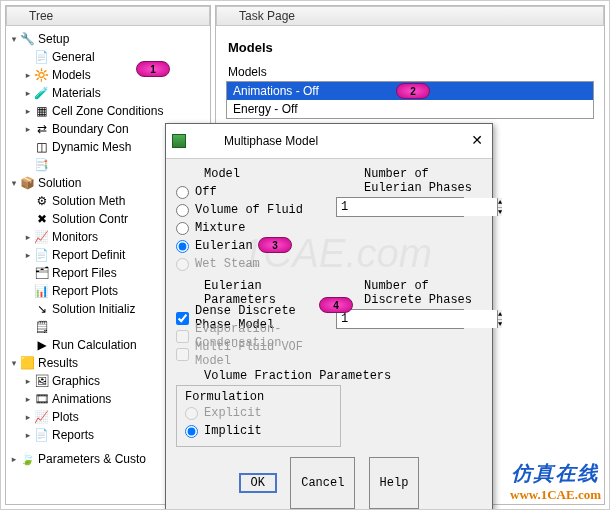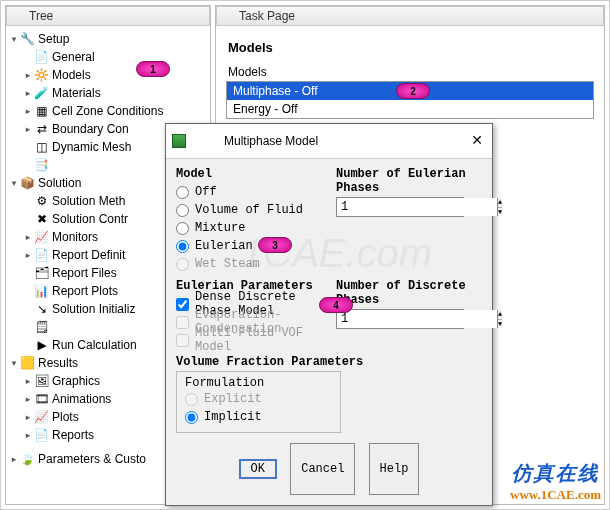--- a/index.html
+++ b/index.html
@@ -110,22 +110,23 @@
   .dlg-body {
     padding: 8px 10px 10px 10px;
     font-family: "Courier New", monospace;
     font-size: 12px;
   }
   .group {
     border: none;
     margin-bottom: 6px;
   }
   .group > .glabel {
-    font-weight: bold;
+    font-weight: normal;
     margin-bottom: 2px;
+    margin-left: 28px;
   }
   .radio-row, .check-row {
     display: flex;
     align-items: center;
     height: 18px;
     gap: 4px;
   }
   .check-row.disabled, .radio-row.disabled { color: #9a9a9a; }
   input[type=radio], input[type=checkbox] {
     margin: 0 2px 0 0;
@@ -372,21 +373,21 @@
     </div>
   </div>
 </div>
 
 <div class="right-pane">
   <div class="pane-header">Task Page</div>
   <div class="task-body">
     <div class="task-title">Models</div>
     <div class="models-box-label">Models</div>
     <div class="models-box">
-      <div class="model-item sel">Multiphase - Off</div>
+      <div class="model-item sel">Animations - Off</div>
       <div class="model-item">Energy - Off</div>
     </div>
   </div>
 </div>
 
 <div class="faint-wm">1CAE.com</div>
 
 <div class="dialog">
   <div class="titlebar">
     <span class="ico"></span>

